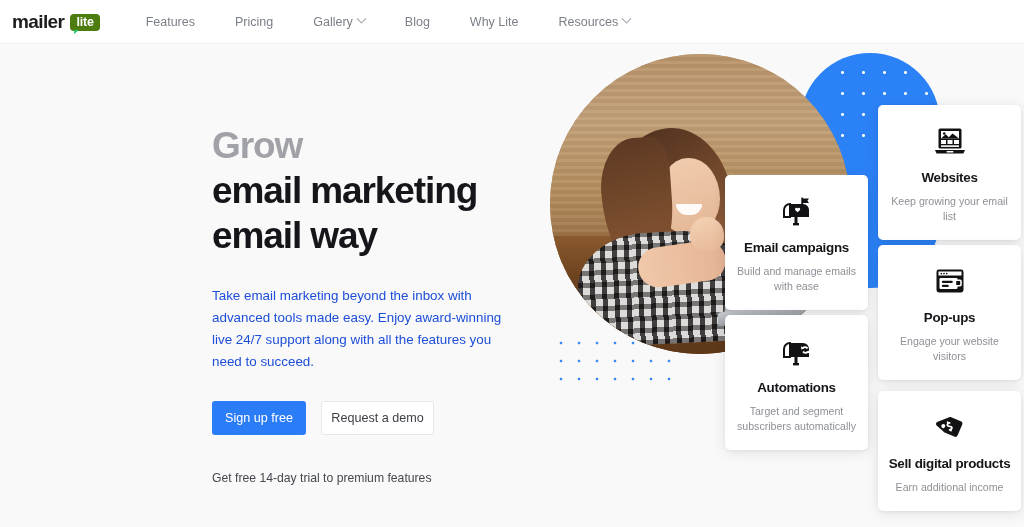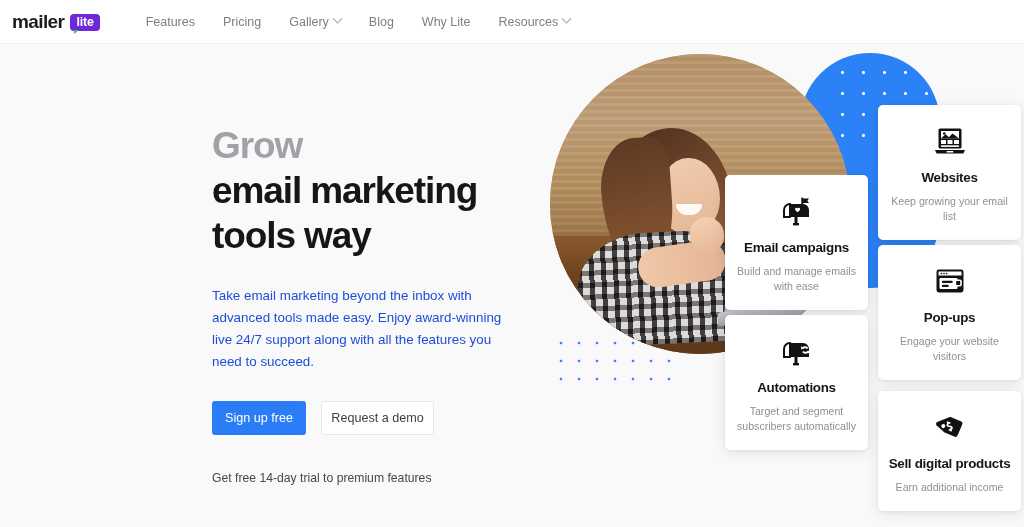--- a/index.html
+++ b/index.html
@@ -43,42 +43,42 @@
     letter-spacing: -0.6px;
     color: #1d1d1f;
     line-height: 1;
   }
   .logo-lite-wrap {
     position: relative;
     display: inline-block;
   }
   .logo-lite {
     display: inline-block;
-    background: #6d28d9;
+    background: #4d7c0f;
     color: #ffffff;
     font-size: 12.5px;
     font-weight: 700;
     letter-spacing: -0.2px;
     border-radius: 4px;
     padding: 2px 6px 3px 6px;
     line-height: 1;
   }
   .logo-lite-tail {
     position: absolute;
     left: 4px;
     bottom: -3px;
     width: 0; height: 0;
     border-left: 5px solid #2cc96b;
     border-bottom: 4px solid transparent;
   }
 
   .nav {
     display: flex;
     align-items: center;
-    gap: 0px;
+    gap: 12px;
     margin-left: 32px;
   }
   .nav-item {
     display: flex;
     align-items: center;
     gap: 5px;
     font-size: 12.5px;
     color: #7b7f87;
     padding: 6px 14px;
     cursor: pointer;
@@ -436,21 +436,21 @@
     </div>
   </nav>
 </div>
 
 <div class="hero">
 
   <div class="hero-left">
     <h1 class="h1">
       <span class="grow">Grow</span>
       <span class="l2">email marketing</span>
-      <span class="l3">tools way</span>
+      <span class="l3">email way</span>
     </h1>
 
     <p class="sub">Take email marketing beyond the inbox with advanced tools made easy. Enjoy award-winning live 24/7 support along with all the features you need to succeed.</p>
 
     <div class="cta-row">
       <button class="btn btn-primary">Sign up free</button>
       <button class="btn btn-secondary">Request a demo</button>
     </div>
 
     <div class="trial">Get free 14-day trial to premium features</div>

